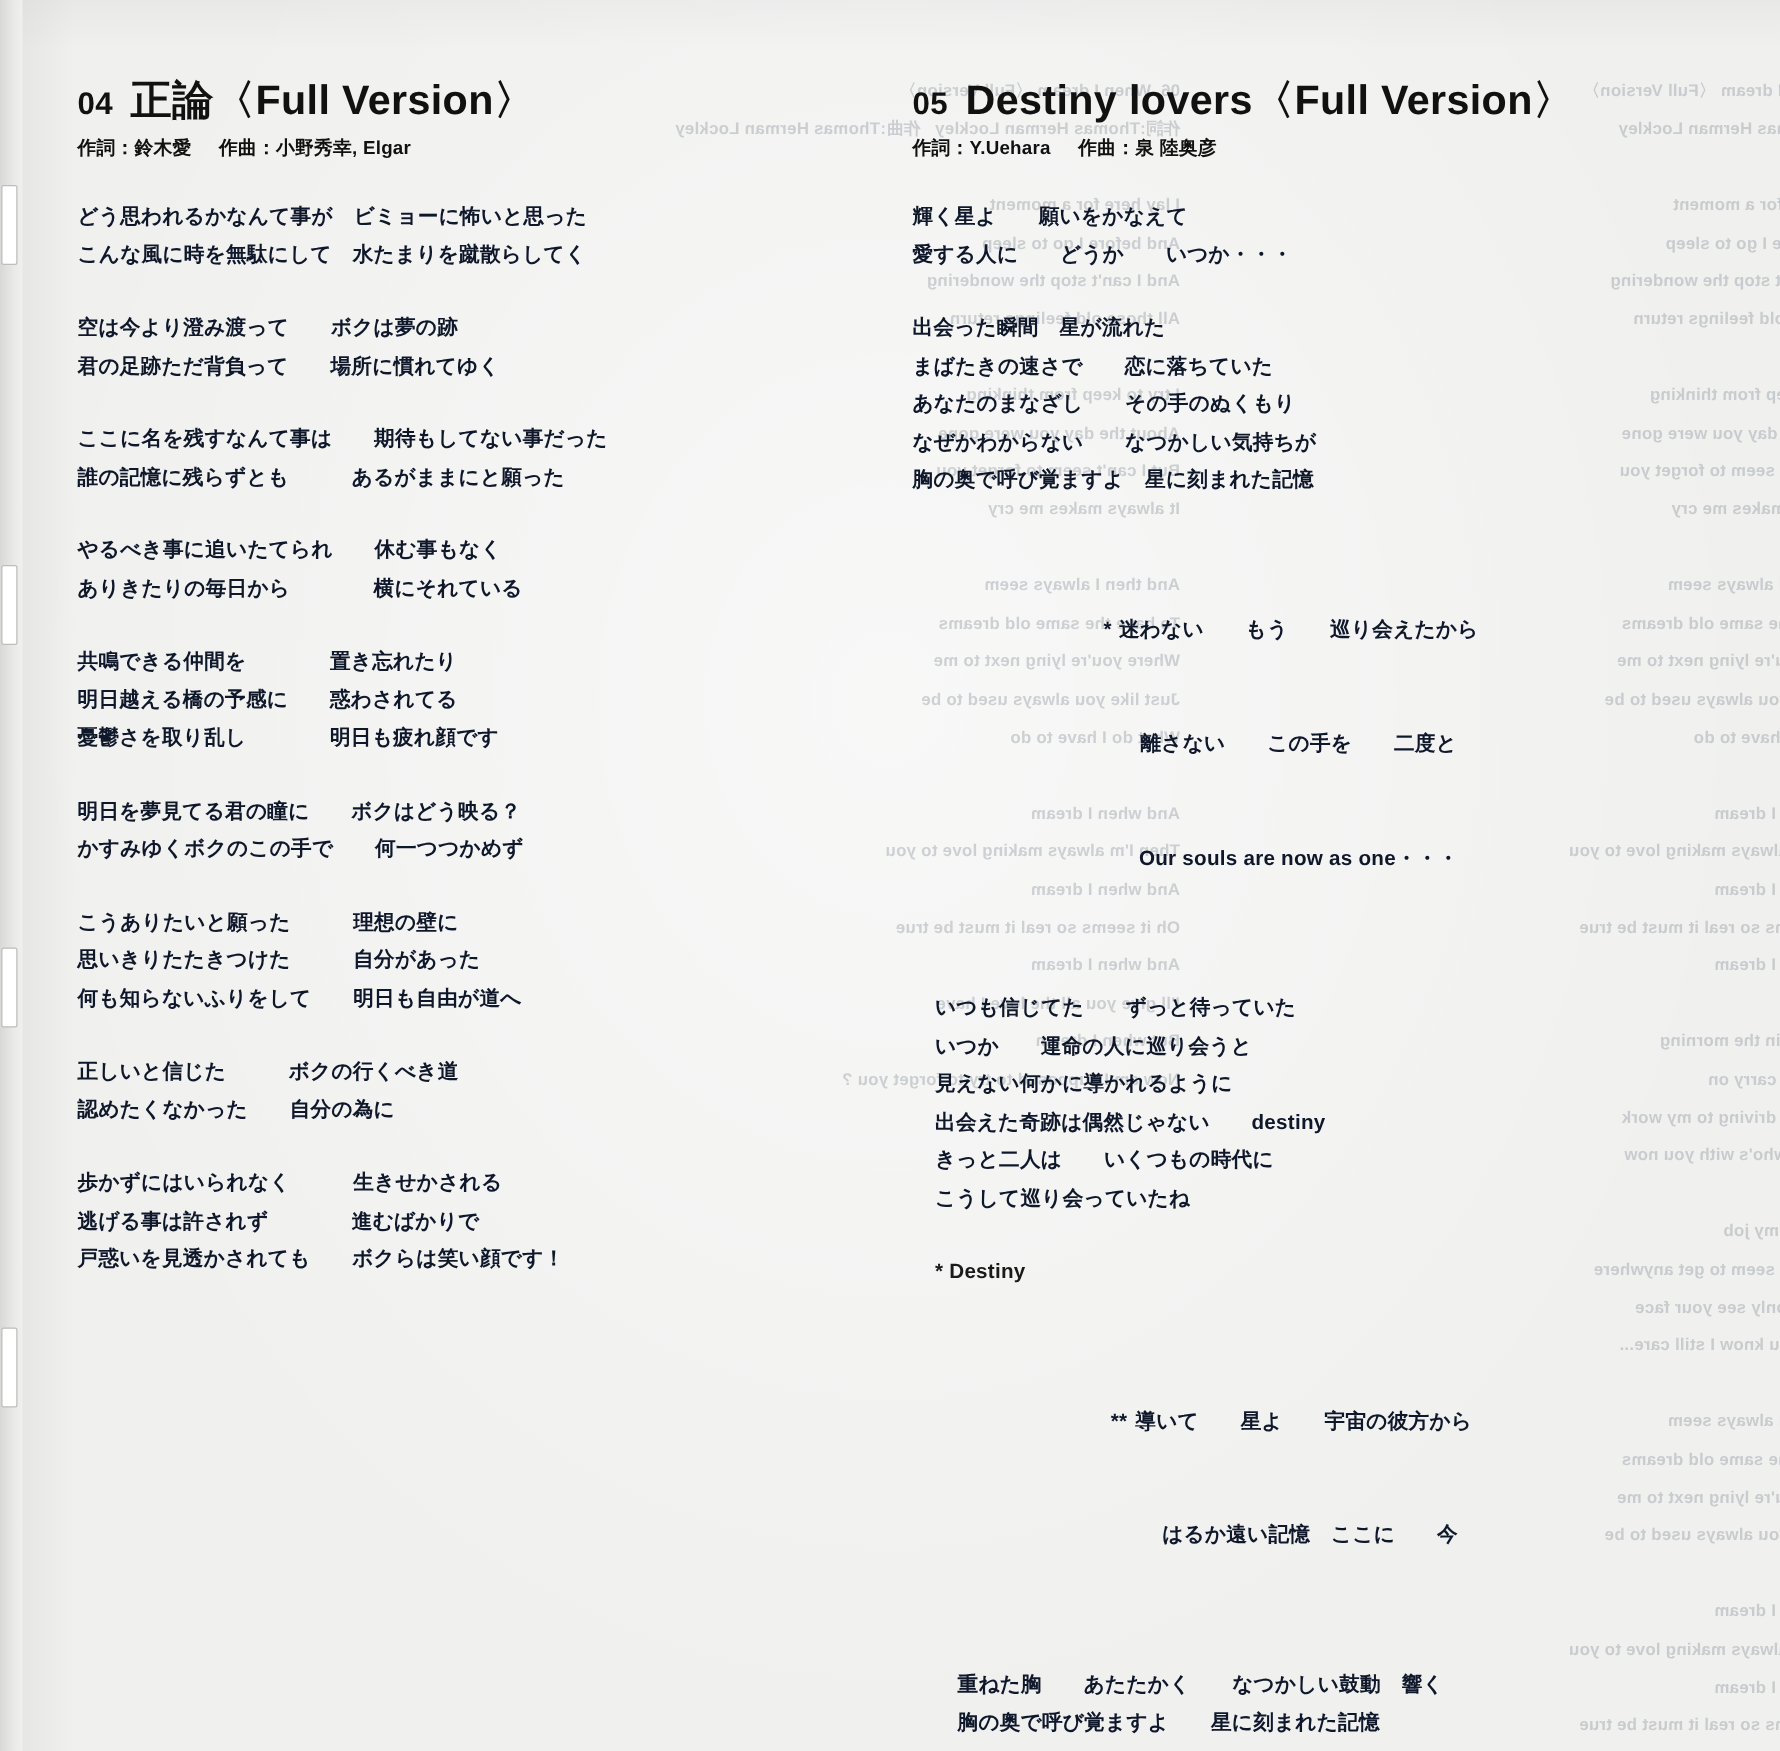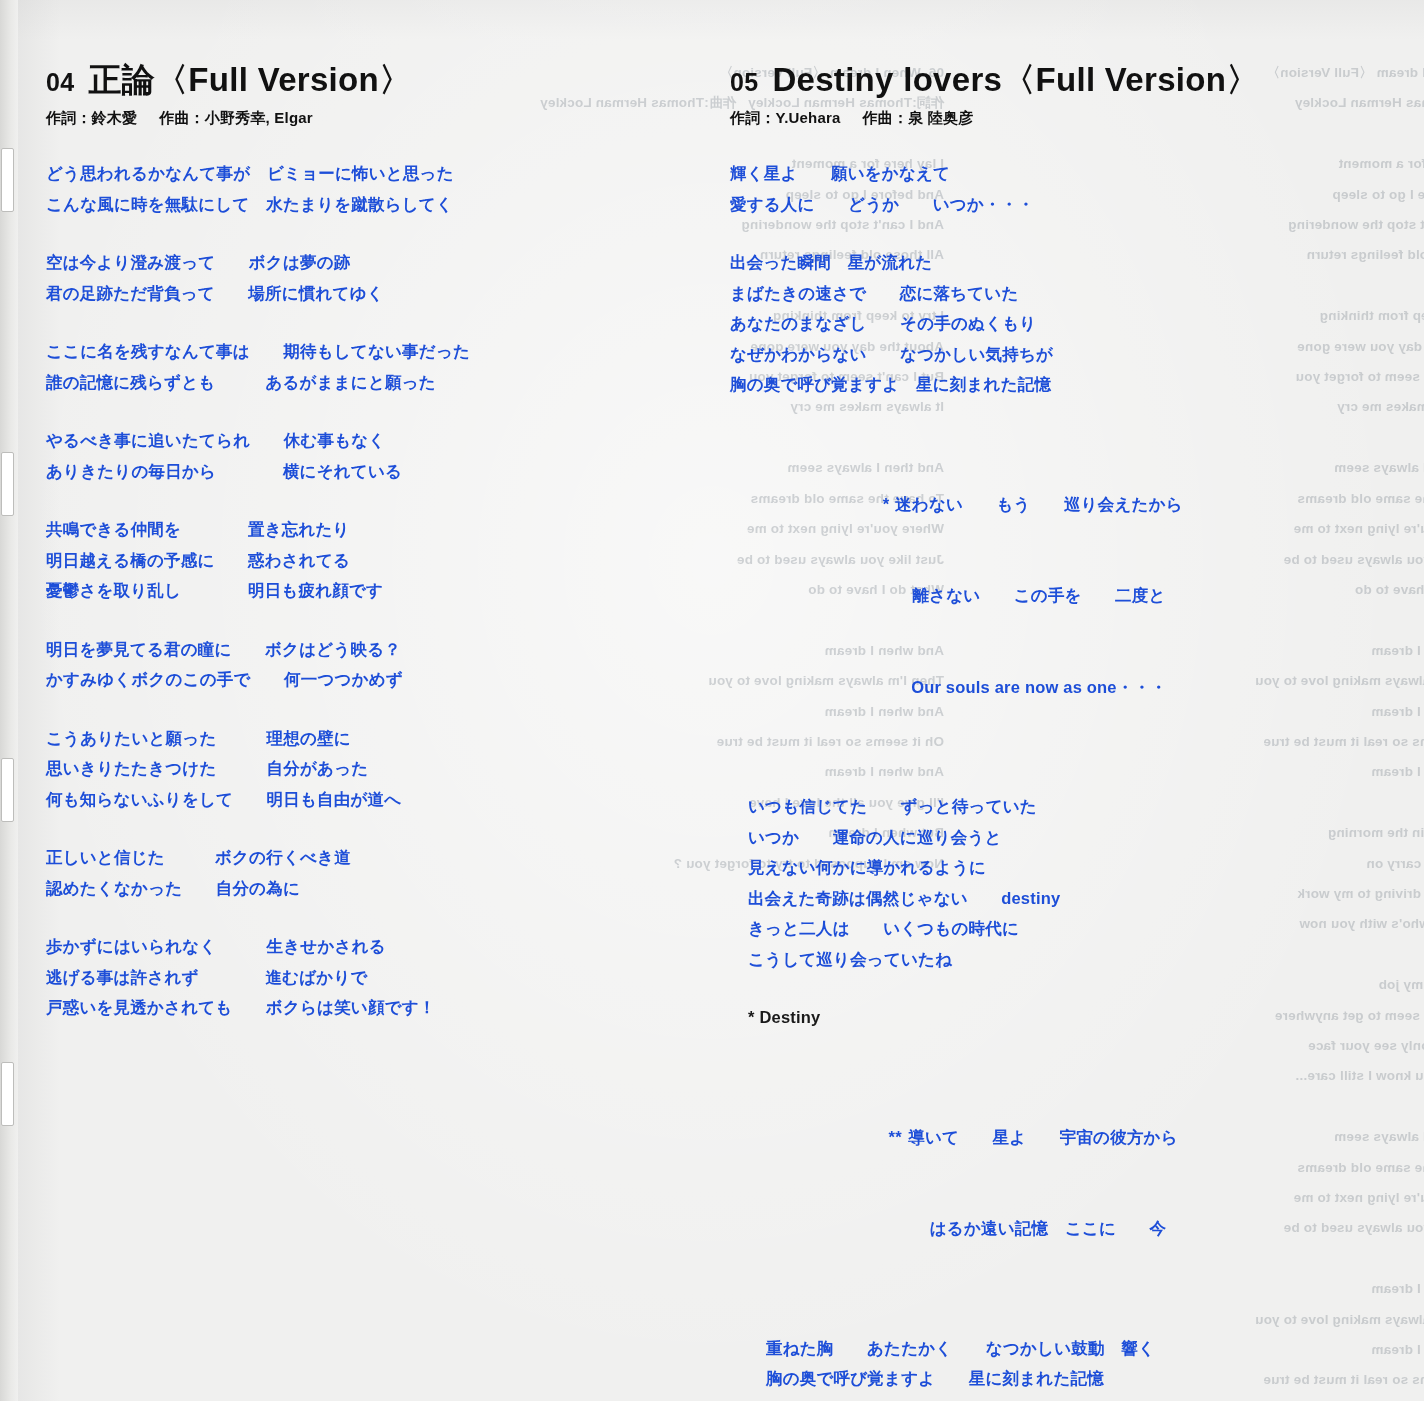--- a/index.html
+++ b/index.html
@@ -65,21 +65,21 @@
     pointer-events: none;
     user-select: none;
   }
   #bleed-left  { left: 540px;  top: 58px;  text-align: left; }
   #bleed-right { left: 1255px; top: 58px;  text-align: left; }
 
   .col {
     position: absolute;
     top: 58px;
   }
-  #col-left  { left: 46px;  width: 600px; }
+  #col-left  { left: 62px;  width: 600px; }
   #col-right { left: 730px; width: 600px; }
 
   .track-head {
     display: flex;
     align-items: baseline;
     gap: 14px;
     font-weight: bold;
     font-size: 25px;
     letter-spacing: 0.3px;
     color: #111;
@@ -94,21 +94,21 @@
     color: #111;
     margin: 0 0 30px 0;
     letter-spacing: 0.2px;
   }
   .credits .sep { display: inline-block; width: 22px; }
 
   .stanza {
     font-size: 16.5px;
     font-weight: bold;
     line-height: 30.5px;
-    color: #1d4ed8;
+    color: #0f172a;
     margin: 0 0 28px 0;
     white-space: pre-wrap;
     letter-spacing: 0.2px;
   }
   .stanza.mark {
     text-indent: 0;
     text-align: center;
   }
   .line { display: block; }
   .marker {

